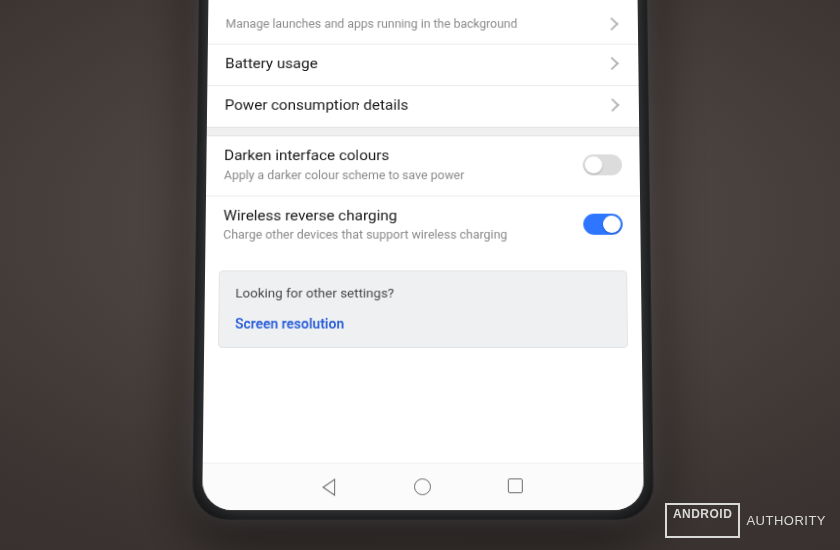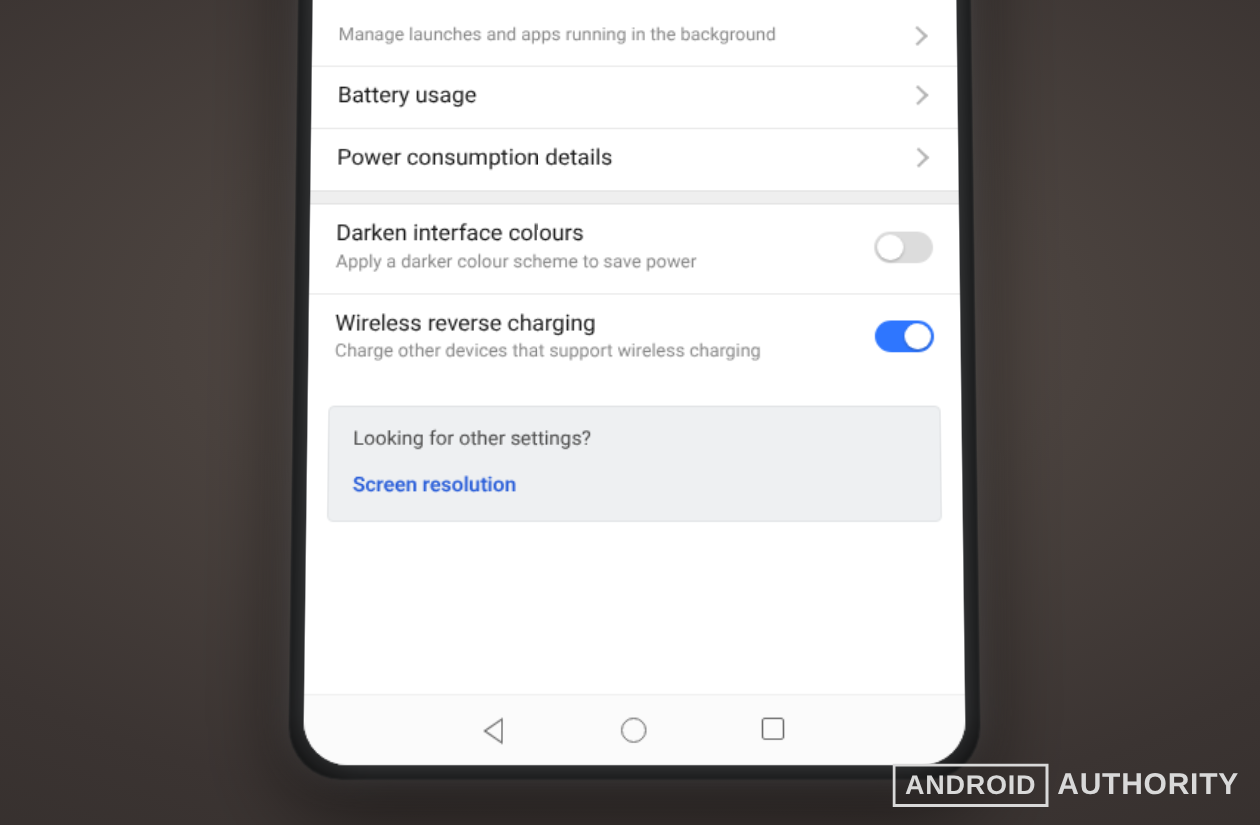--- a/index.html
+++ b/index.html
@@ -126,29 +126,29 @@
     bottom: 12px;
     display: flex;
     align-items: center;
     gap: 6px;
     font-family: "Arial Narrow", Arial, sans-serif;
     letter-spacing: 0.5px;
   }
   .wm-box {
     border: 2px solid #d9d9d9;
     color: #d9d9d9;
-    padding: 2px 6px 2px 6px;
-    font-size: 18px;
+    padding: 2px 6px 15px 6px;
+    font-size: 12px;
     font-weight: 600;
     font-stretch: condensed;
   }
   .wm-text {
     color: #d9d9d9;
-    font-size: 20px;
-    font-weight: 700;
+    font-size: 13px;
+    font-weight: 400;
     font-stretch: condensed;
   }
 </style>
 </head>
 <body>
 
 <div class="phone">
   <div class="screen">
     <div class="content">
       <div class="spacer-top"></div>

